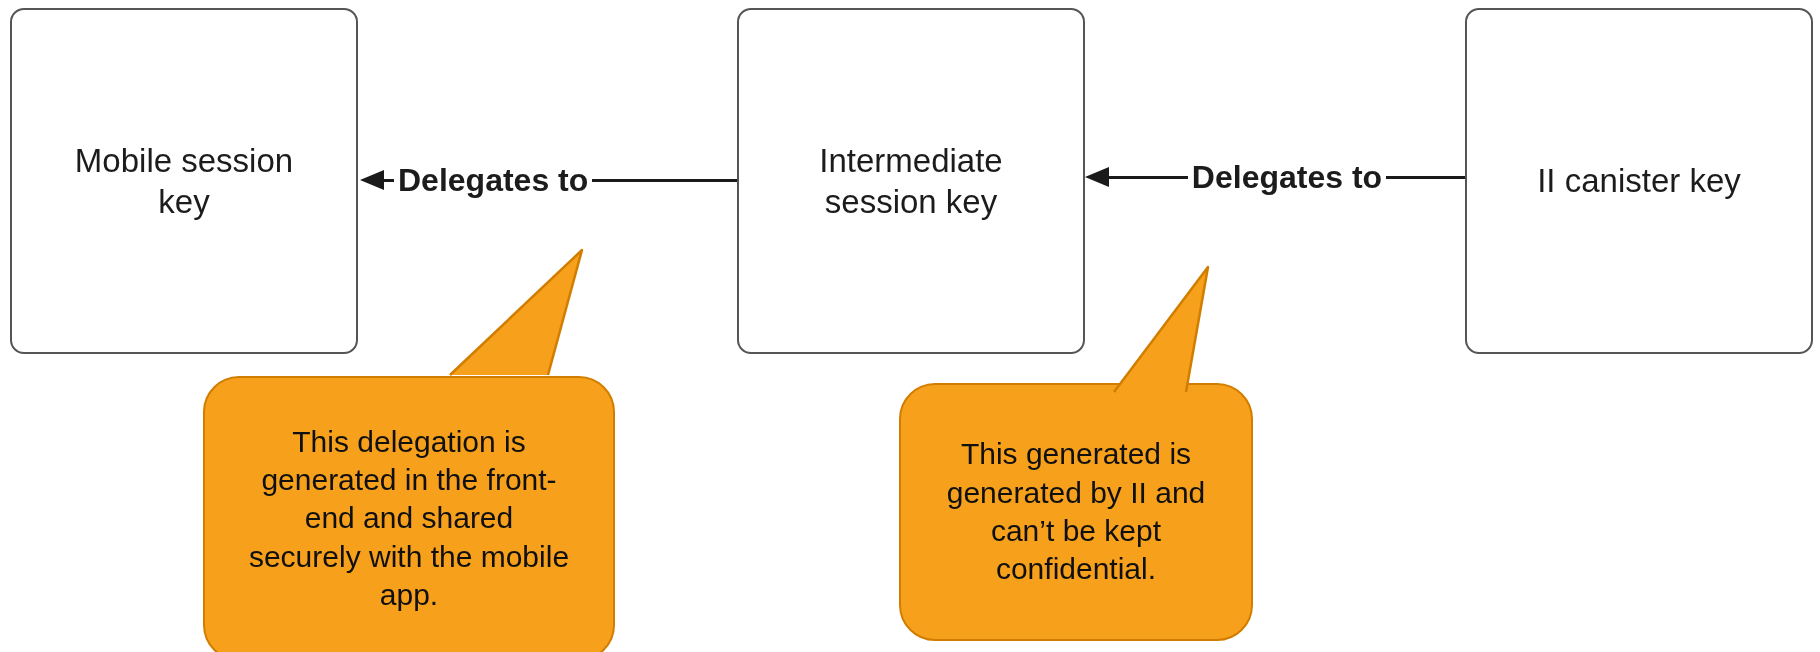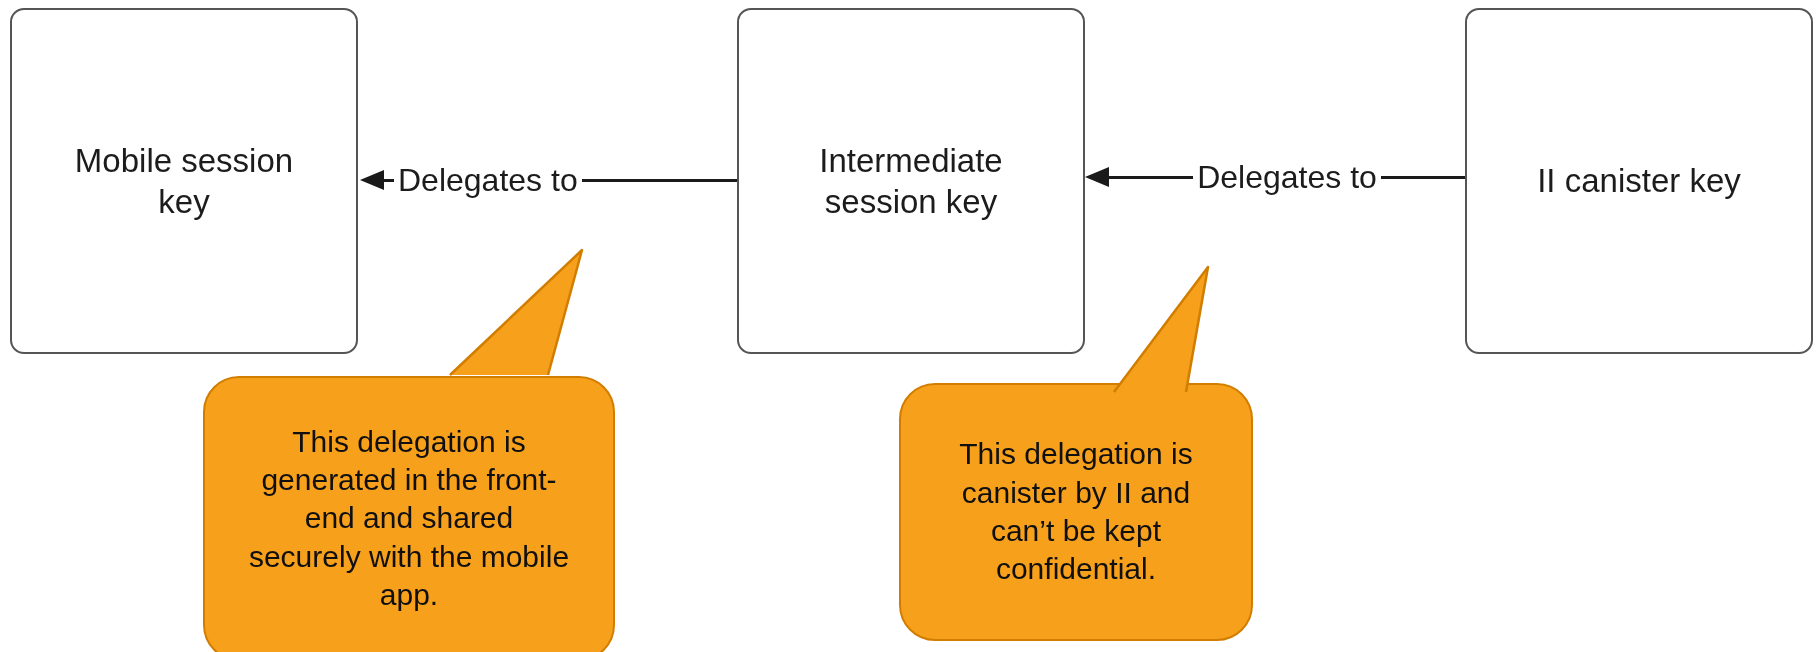--- a/index.html
+++ b/index.html
@@ -38,20 +38,21 @@
   .node.box1 { left: 10px; }
   .node.box2 { left: 737px; }
   .node.box3 { left: 1465px; }
 
   
   .arrow {
     position: absolute;
     height: 44px;
     display: flex;
     align-items: center;
+    font-weight: bold;
   }
   .arrow.arrow1 { left: 360px; top: 158px; width: 377px; }
   .arrow.arrow2 { left: 1085px; top: 155px; width: 380px; }
   .arrow .head {
     width: 0; height: 0;
     border-top: 10px solid transparent;
     border-bottom: 10px solid transparent;
     border-right: 24px solid #1a1a1a;
     flex: 0 0 auto;
   }
@@ -132,19 +133,19 @@
   </div>
 
   <div class="bubble callout1">
     <span>This delegation is generated in the front-end and shared securely with the mobile app.</span>
   </div>
   <svg class="tail tail1" viewBox="0 0 170 132">
     <path d="M20,130 L152,5 L118,130" fill="#f7a01b" stroke="#d17d00" stroke-width="2.5" stroke-linejoin="round"></path>
   </svg>
 
   <div class="bubble callout2">
-    <span>This delegation is canister by II and can’t be kept confidential.</span>
+    <span>This generated is generated by II and can’t be kept confidential.</span>
   </div>
   <svg class="tail tail2" viewBox="0 0 125 132">
     <path d="M14,130 L108,5 L86,130" fill="#f7a01b" stroke="#d17d00" stroke-width="2.5" stroke-linejoin="round"></path>
   </svg>
 
 </div>
 
 </body></html>

